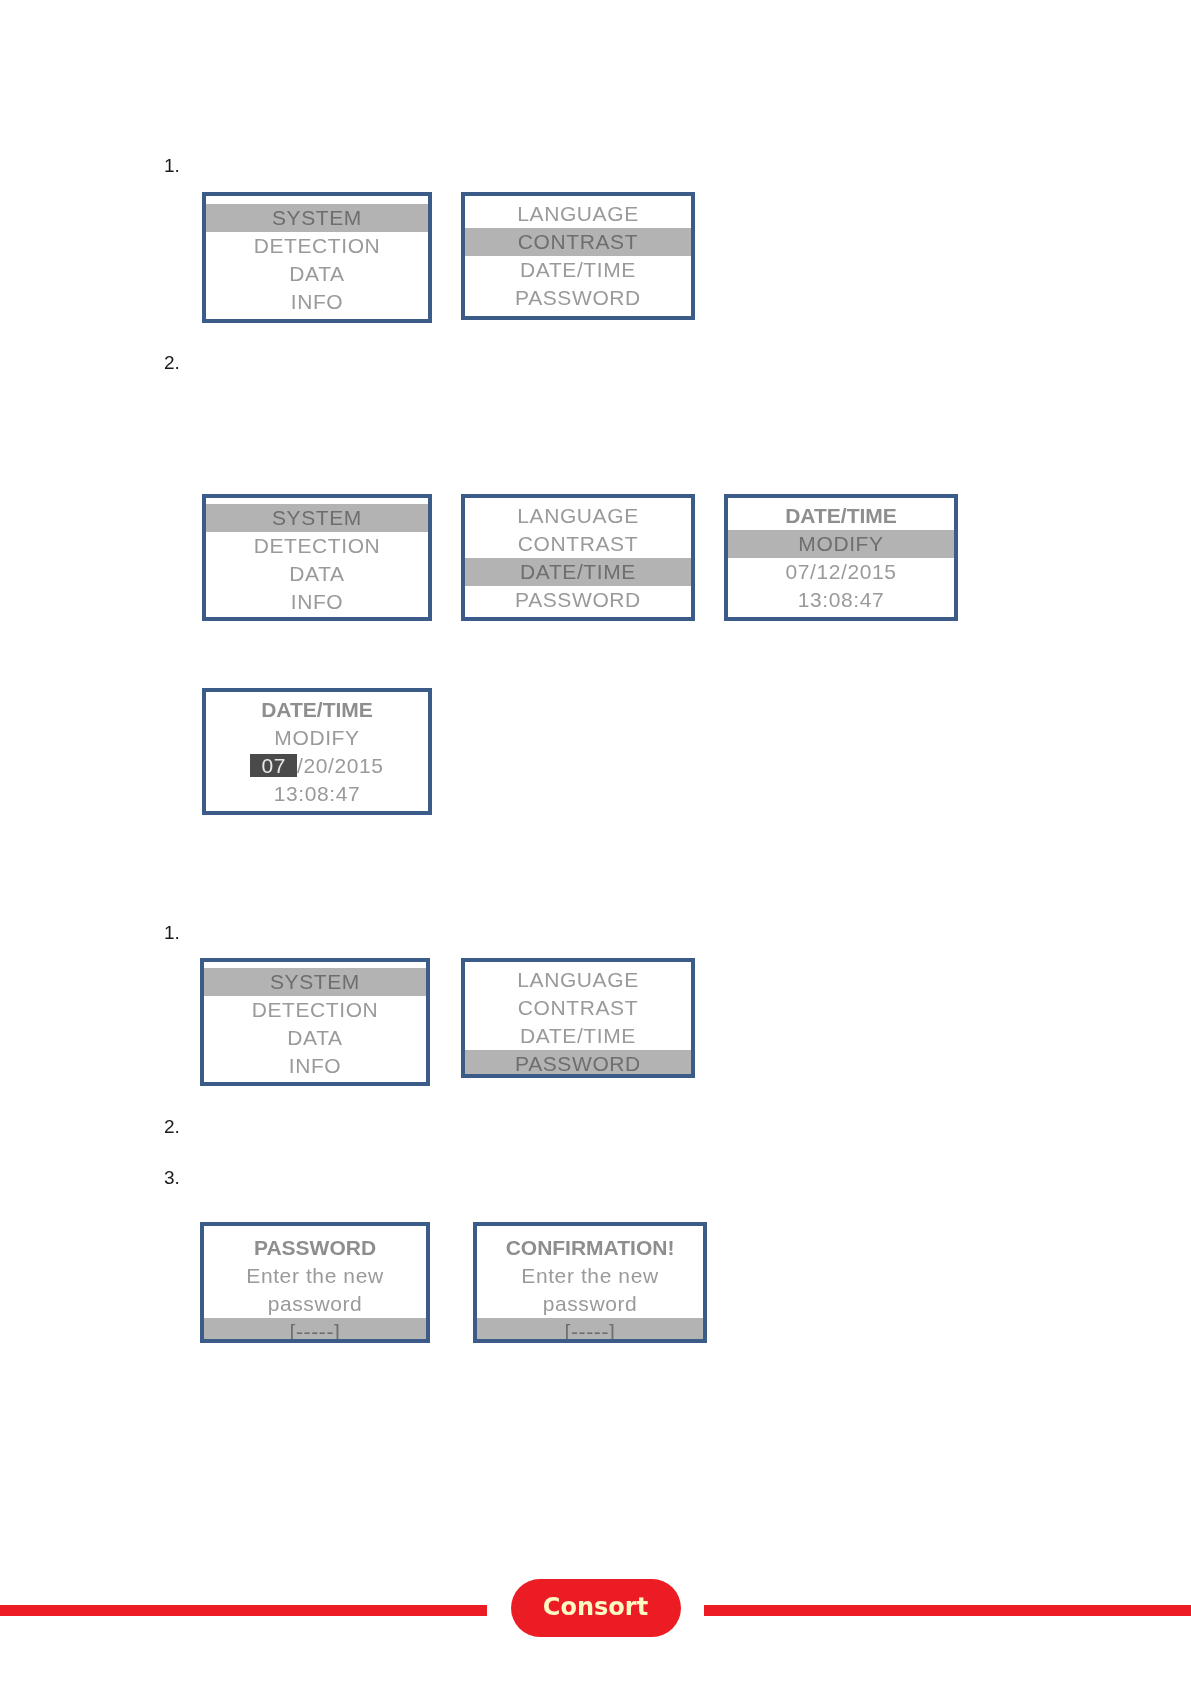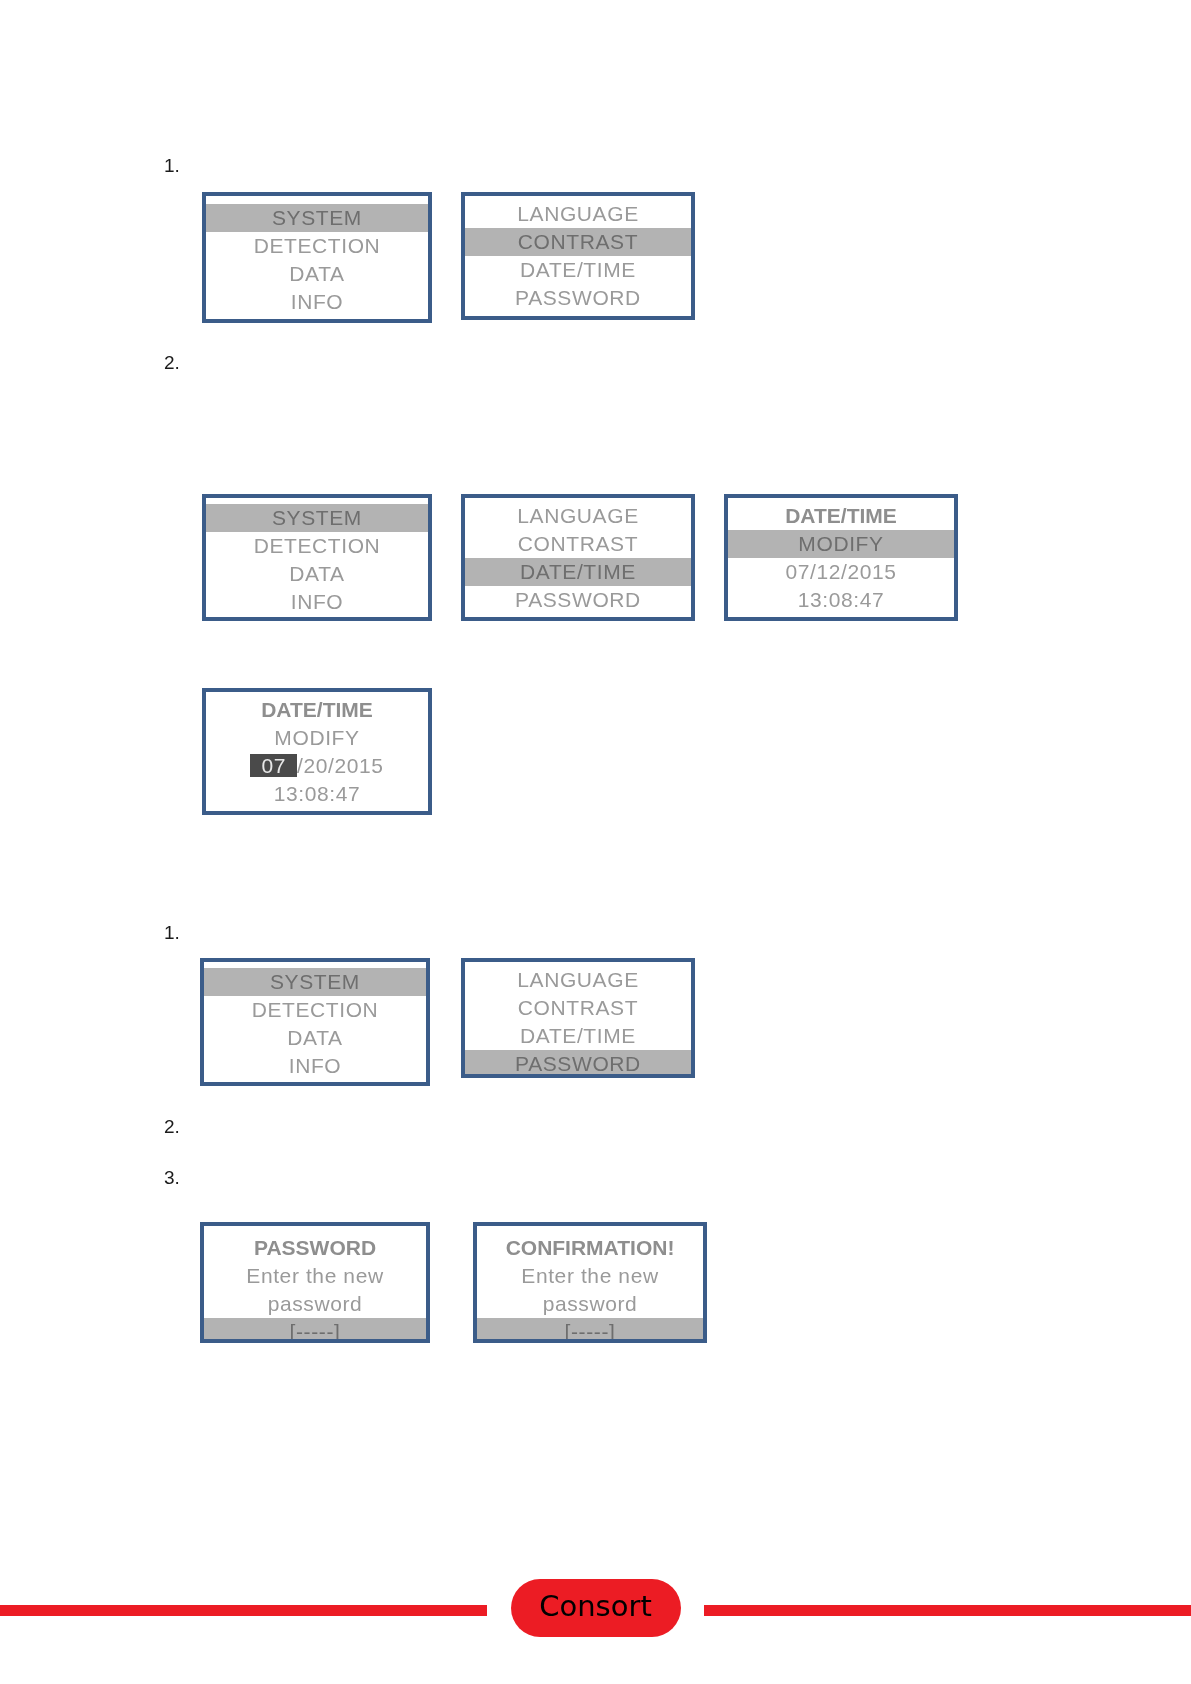--- a/index.html
+++ b/index.html
@@ -78,26 +78,27 @@
     position:absolute;
     left:50%;
     transform:translateX(-50%);
     top:-22px;
     width:170px;height:58px;
     background:#ec1c24;
     border-radius:29px;
     display:flex;align-items:center;justify-content:center;
   }
   .logo-text{
-    color:#000000;
-    font-size:29px;
+    color:#fef9c3;
+    font-size:24px;
     font-family:"DejaVu Sans", sans-serif;
     letter-spacing:0px;
     line-height:1;
     padding-bottom:3px;
+    font-weight:bold;
   }
 </style>
 </head>
 <body>
 
 <div class="page">
 
   <div class="step-num" style="left:164px;top:155px;">1.</div>
 
   <div class="lcd" style="left:202px;top:192px;width:230px;height:131px;">

